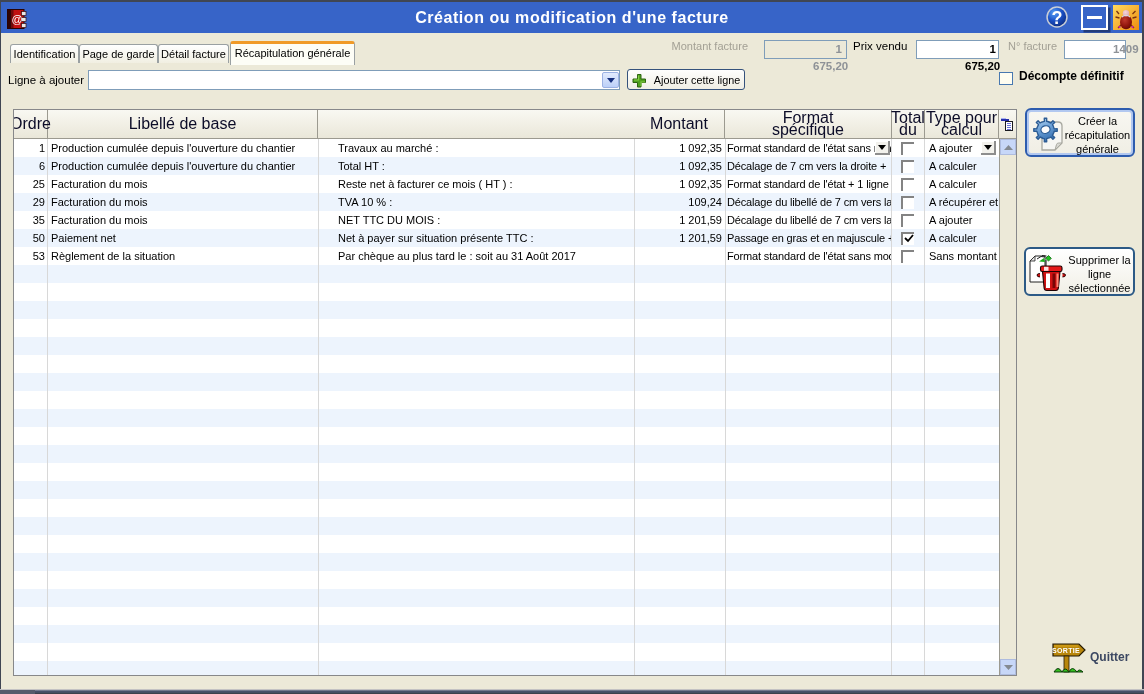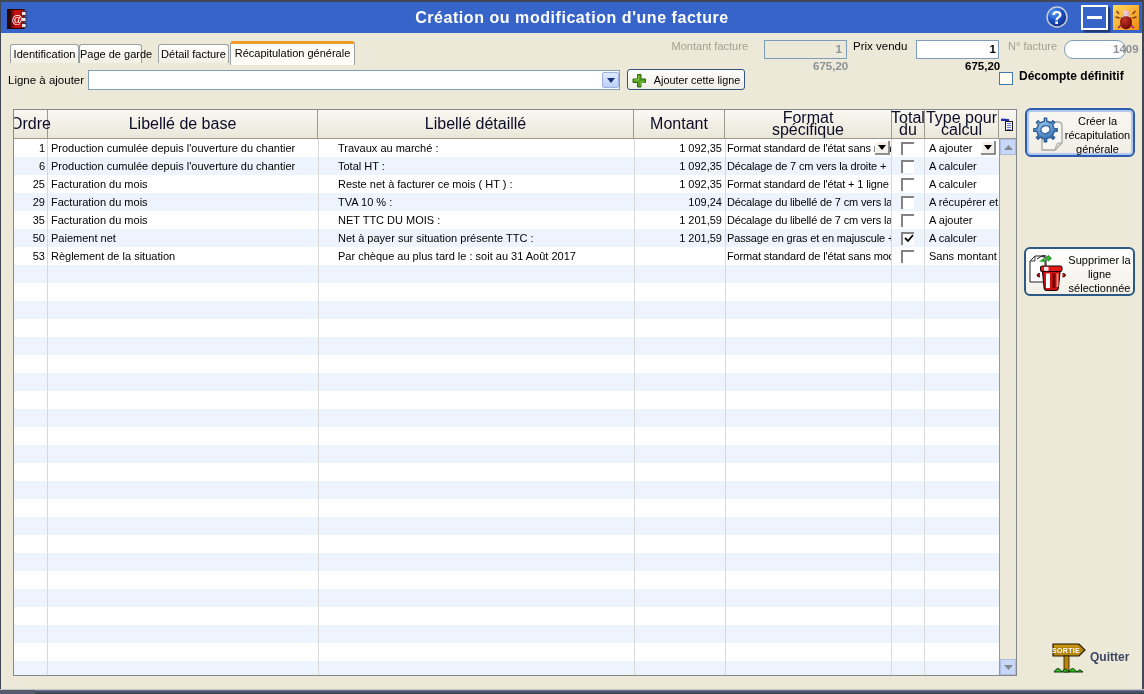--- a/index.html
+++ b/index.html
@@ -135,24 +135,24 @@
  <circle cx="6.5" cy="22" r="1.1" fill="#d01eb8"></circle>
       <circle cx="19.5" cy="22" r="1.1" fill="#d01eb8"></circle>
 </svg>
 </div>
 
 <div class="abs fieldlabel graylabel" style="left:660px;width:88px;text-align:right;font-size:11px;">Montant facture</div>
 <div class="abs field right" style="left:764px;width:83px;background:#ece9d8;color:#8e9297;padding-right:4px;">1 675,20</div>
 <div class="abs fieldlabel" style="left:853px;">Prix vendu</div>
 <div class="abs field right" style="left:916px;width:83px;">1 675,20</div>
 <div class="abs fieldlabel graylabel" style="left:1008px;font-size:11px;">N° facture</div>
-<div class="abs field" style="left:1064px;width:62px;text-align:center;color:#8e9297;border-radius:9px;">1409</div>
+<div class="abs field" style="left:1064px;width:62px;text-align:center;color:#8e9297;">1409</div>
 
 <div class="abs tab" style="left:10px;width:69px;">Identification</div>
-<div class="abs tab" style="left:79px;width:63px;">Page de garde</div>
+<div class="abs tab" style="left:79px;width:79px;">Page de garde</div>
 <div class="abs tab" style="left:158px;width:71px;">Détail facture</div>
 <div class="abs tab active" style="left:230px;width:125px;">Récapitulation générale</div>
 
 <div class="abs" id="lignelabel">Ligne à ajouter</div>
 <div class="abs" id="combobox">
     <div id="combobtn">
       <svg width="10" height="6">
         <path d="M0 0 L8 0 L4 5 Z" fill="#16307e"></path>
       </svg>
     </div>
@@ -165,21 +165,20 @@
  <div class="txt">Ajouter cette ligne</div>
 </div>
 
 <div class="abs" id="decompte-box"></div>
 <div class="abs" id="decompte-label">Décompte définitif</div>
 
 <div class="abs" id="table">
   <div id="thead">
     <div class="hcell" style="left:0;width:34px;">Ordre</div>
     <div class="hcell" style="left:34px;width:270px;">Libellé de base</div>
-    <div class="hcell" style="left:304px;width:316px;">Libellé détaillé</div>
     <div class="hcell" style="left:620px;width:91px;">Montant</div>
     <div class="hcell" style="left:711px;width:167px;">Format<br>spécifique</div>
     <div class="hcell" style="left:878px;width:33px;">Total<br>du</div>
     <div class="hcell" style="left:911px;width:74px;">Type pour<br>calcul</div>
     <div class="hcell" style="left:985px;width:17px;border-right:none;">
       <svg width="13" height="14" shape-rendering="crispEdges">
         <rect x="0" y="1" width="5" height="1" fill="#aab2f2"></rect>
         <rect x="0" y="2" width="8" height="2" fill="#2830ac"></rect>
         <rect x="4" y="4" width="7" height="9" fill="#ffffff"></rect>
         <rect x="4" y="4" width="7" height="9" fill="none" stroke="#1a1a20" stroke-width="1"></rect>

